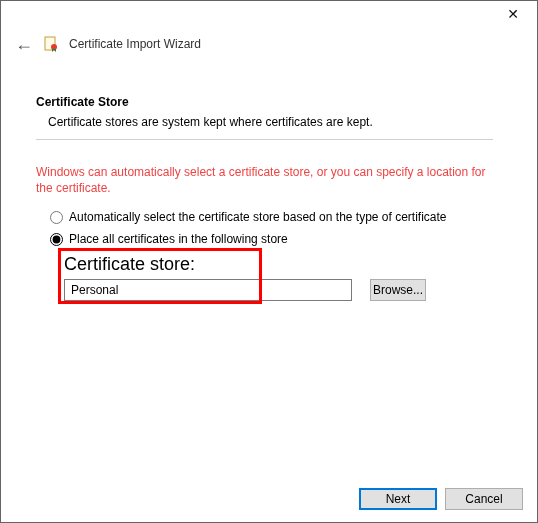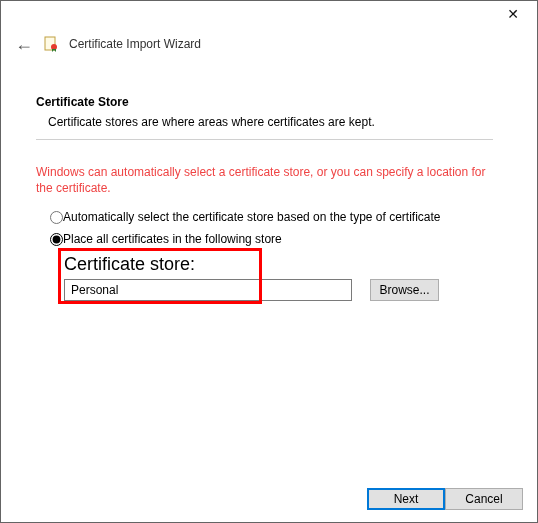--- a/index.html
+++ b/index.html
@@ -71,20 +71,21 @@
     }
     .body-text {
       font-size: 12px;
       color: #ef4444;
       margin-bottom: 14px;
       line-height: 1.35;
     }
     .radio-row {
       display: flex;
       align-items: center;
+      gap: 6px;
       margin-left: 14px;
       margin-bottom: 8px;
       font-size: 12px;
     }
     .radio-row input[type="radio"] {
       width: 13px;
       height: 13px;
       accent-color: #000;
     }
     .store-group {
@@ -103,38 +104,39 @@
     }
     .store-input {
       width: 288px;
       height: 22px;
       border: 1px solid #7a7a7a;
       font-size: 12px;
       padding: 2px 6px;
       font-family: inherit;
     }
     .browse-btn {
-      width: 69px;
+      width: 56px;
       height: 22px;
       border: 1px solid #adadad;
       background: #e1e1e1;
       font-size: 12px;
       font-family: inherit;
       cursor: pointer;
     }
     .highlight-box {
       position: absolute;
       border: 3px solid #f00;
       pointer-events: none;
     }
     .footer {
       position: absolute;
       bottom: 12px;
       right: 14px;
       display: flex;
+      gap: 8px;
       justify-content: center;
     }
     .footer button {
       width: 78px;
       height: 22px;
       border: 1px solid #adadad;
       background: #e1e1e1;
       font-size: 12px;
       font-family: inherit;
       cursor: pointer;
@@ -159,21 +161,21 @@
       <rect x="2" y="1" width="10" height="13" fill="#fffbe6" stroke="#c0a040" stroke-width="1"></rect>
       <circle cx="11" cy="11" r="3" fill="#e63b2e"></circle>
       <path d="M9 13 L9 16 L11 14 L13 16 L13 13 Z" fill="#2e7d32"></path>
     </svg>
   </span>
   <span class="header-title">Certificate Import Wizard</span>
 </div>
 
 <div class="content">
   <div class="section-heading">Certificate Store</div>
-  <div class="section-sub">Certificate stores are where areas where certificates are kept.</div>
+  <div class="section-sub">Certificate stores are system kept where certificates are kept.</div>
   <hr class="sep">
 
   <div class="body-text">Windows can automatically select a certificate store, or you can specify a location for the certificate.</div>
 
   <label class="radio-row">
     <input type="radio" name="store-mode" style="">
     <span>Automatically select the certificate store based on the type of certificate</span>
   </label>
 
   <label class="radio-row">

